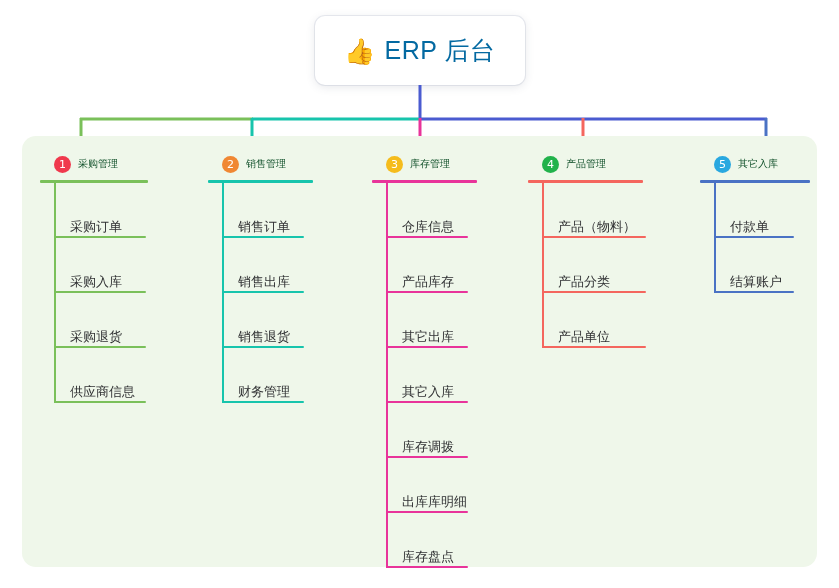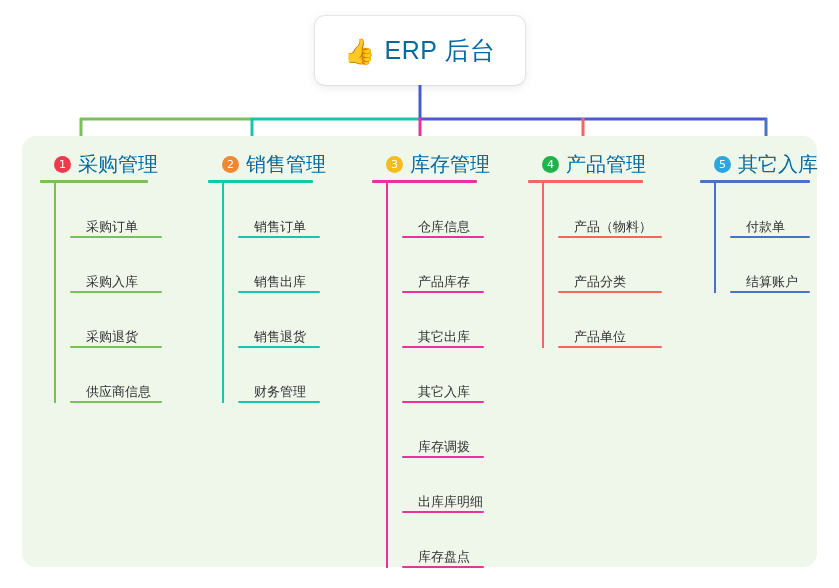--- a/index.html
+++ b/index.html
@@ -89,34 +89,34 @@
     height: 17px;
     border-radius: 50%;
     color: #ffffff;
     font-size: 11px;
     line-height: 17px;
     text-align: center;
     font-family: "DejaVu Sans", sans-serif;
     flex: 0 0 auto;
   }
   .col-title {
-    font-size: 20px;
-    color: #0369a1;
+    font-size: 10px;
+    color: #14532d;
     white-space: nowrap;
   }
   .col-rule {
     height: 3px;
     border-radius: 1px;
   }
 
   
   .leaves {
     position: relative;
     margin-left: 14px;
-    padding-left: 16px;
+    padding-left: 0;
   }
   .spine {
     position: absolute;
     left: 0;
     top: 0;
     bottom: 0;
     width: 2px;
   }
   .leaf {
     position: relative;

